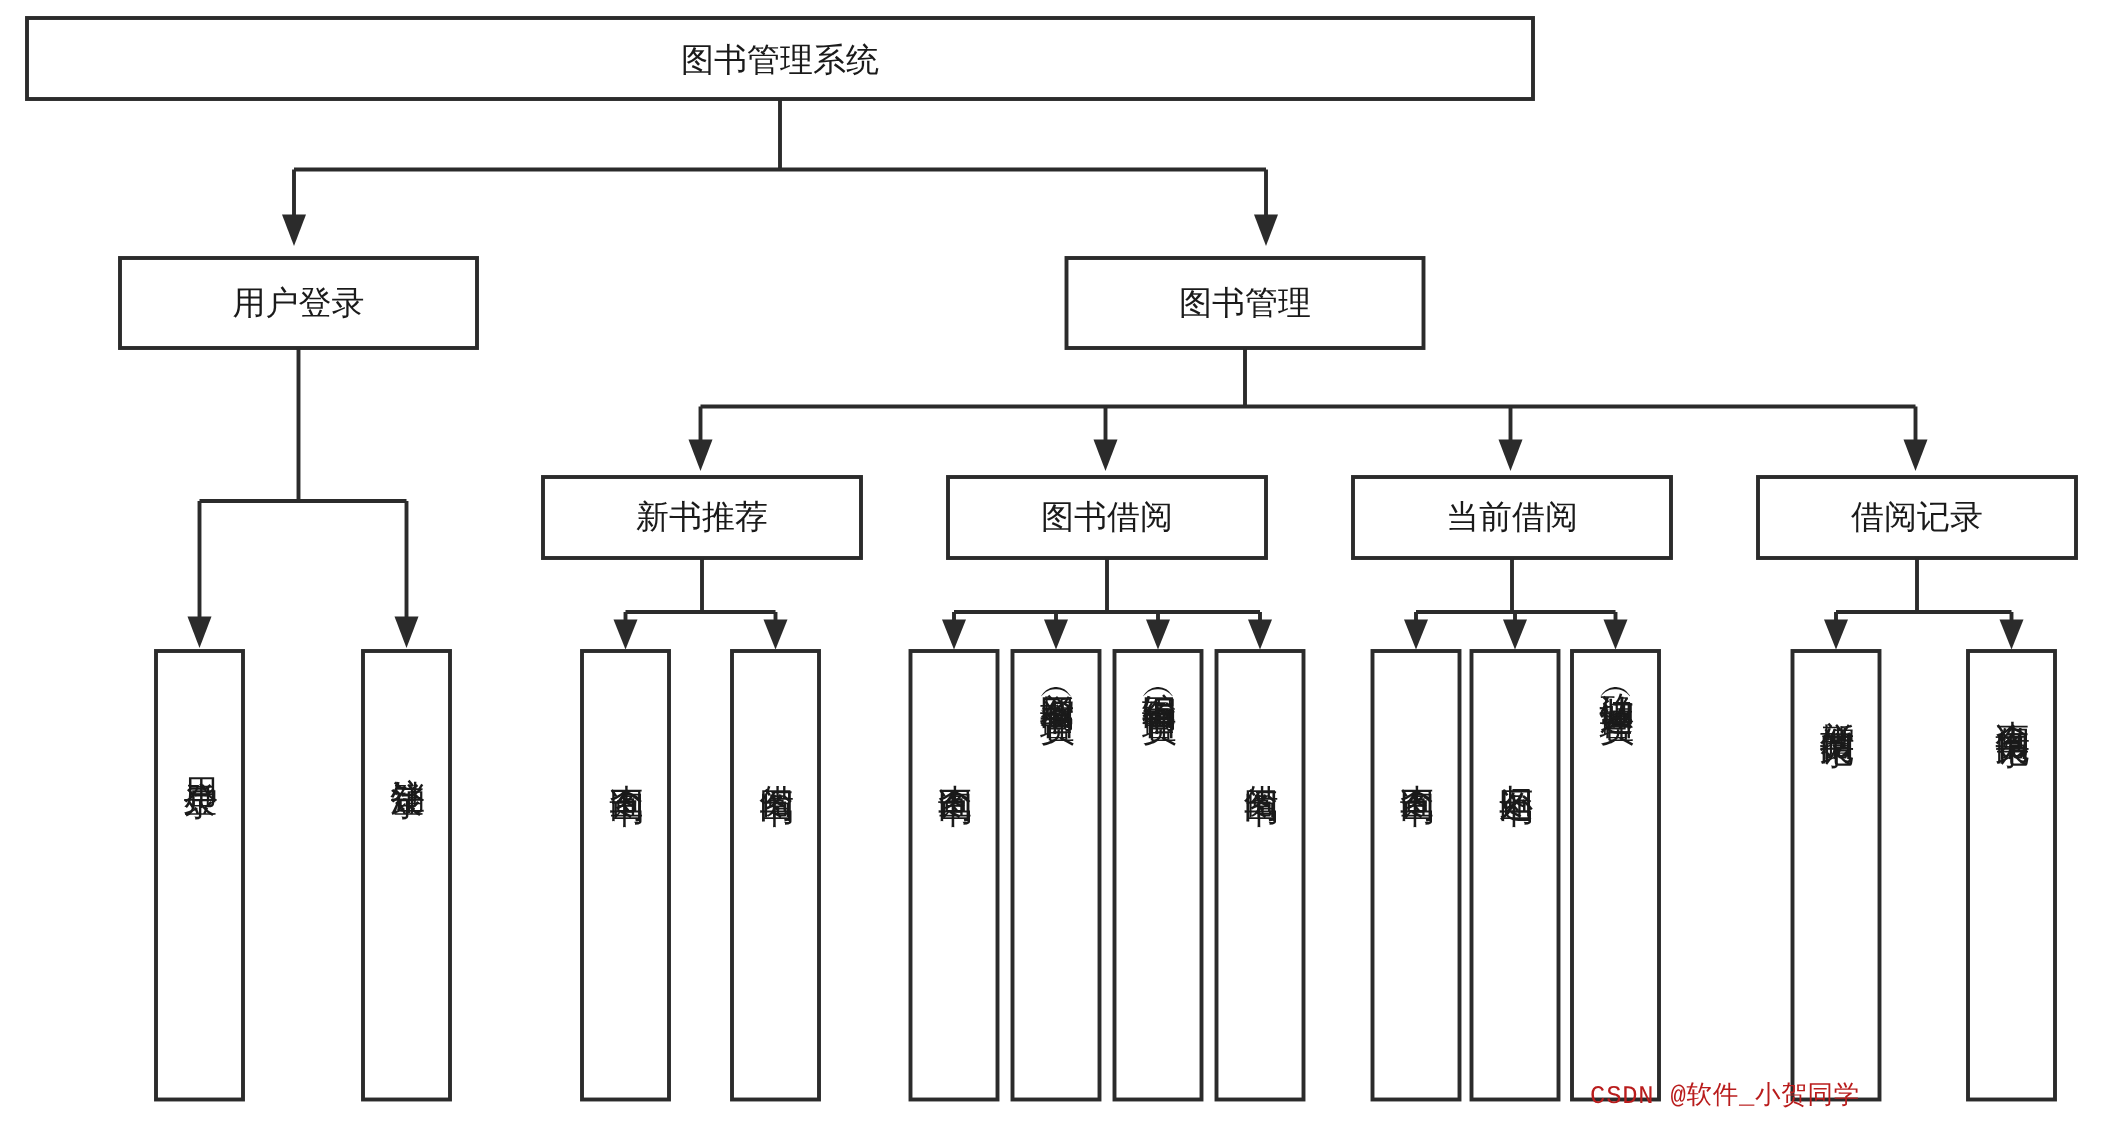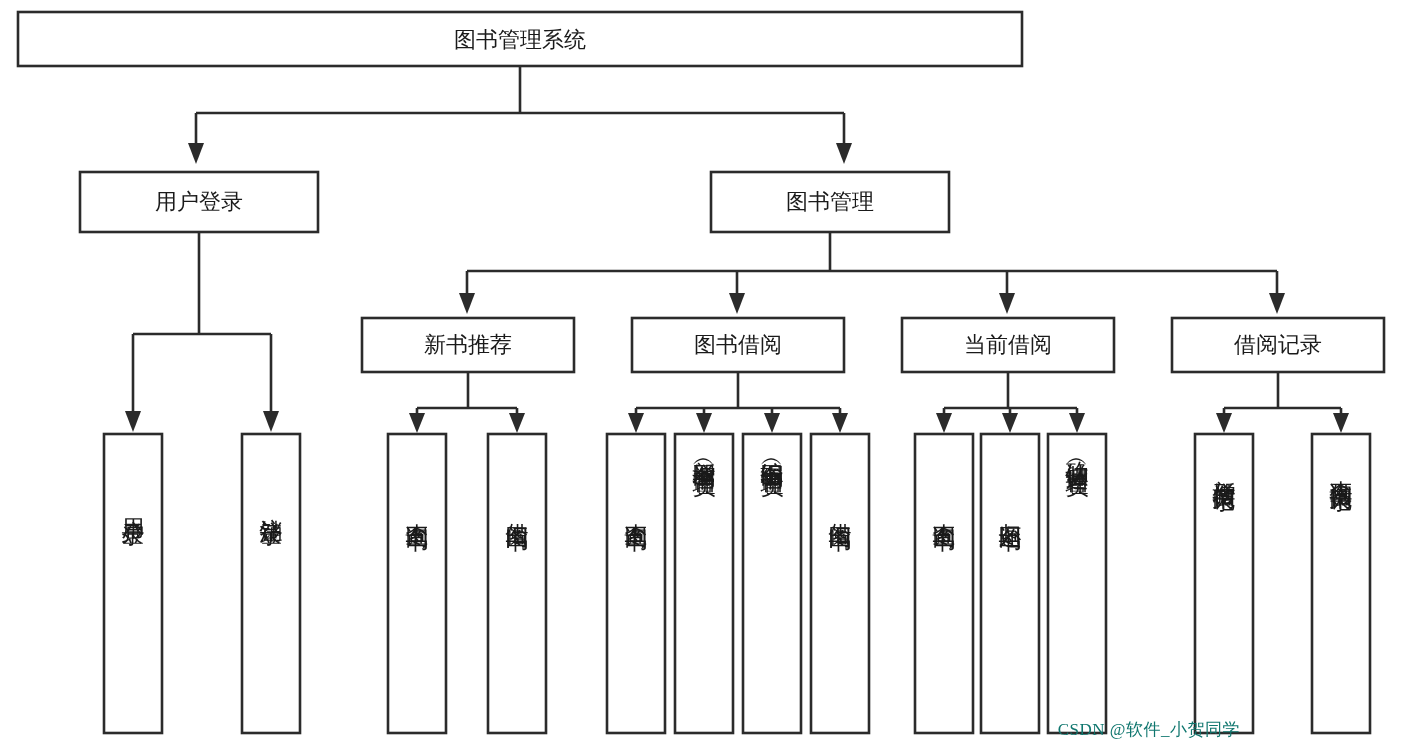--- a/index.html
+++ b/index.html
@@ -63,23 +63,23 @@
     font-size: 23px;
     line-height: 1.08;
     letter-spacing: 2px;
     color: #1a1a1a;
     white-space: nowrap;
   }
   .watermark {
     position: absolute;
     right: 10px;
     bottom: 6px;
-    font-family: Liberation Serif, serif;
+    font-family: Liberation Mono, monospace;
     font-size: 17px;
-    color: #0f766e;
+    color: #b91c1c;
     letter-spacing: 0.5px;
     white-space: nowrap;
   }
 </style>
 </head>
 <body>
 
 <div id="diagram-root">
 
   <svg id="flow-svg" viewBox="0 0 1405 747">

